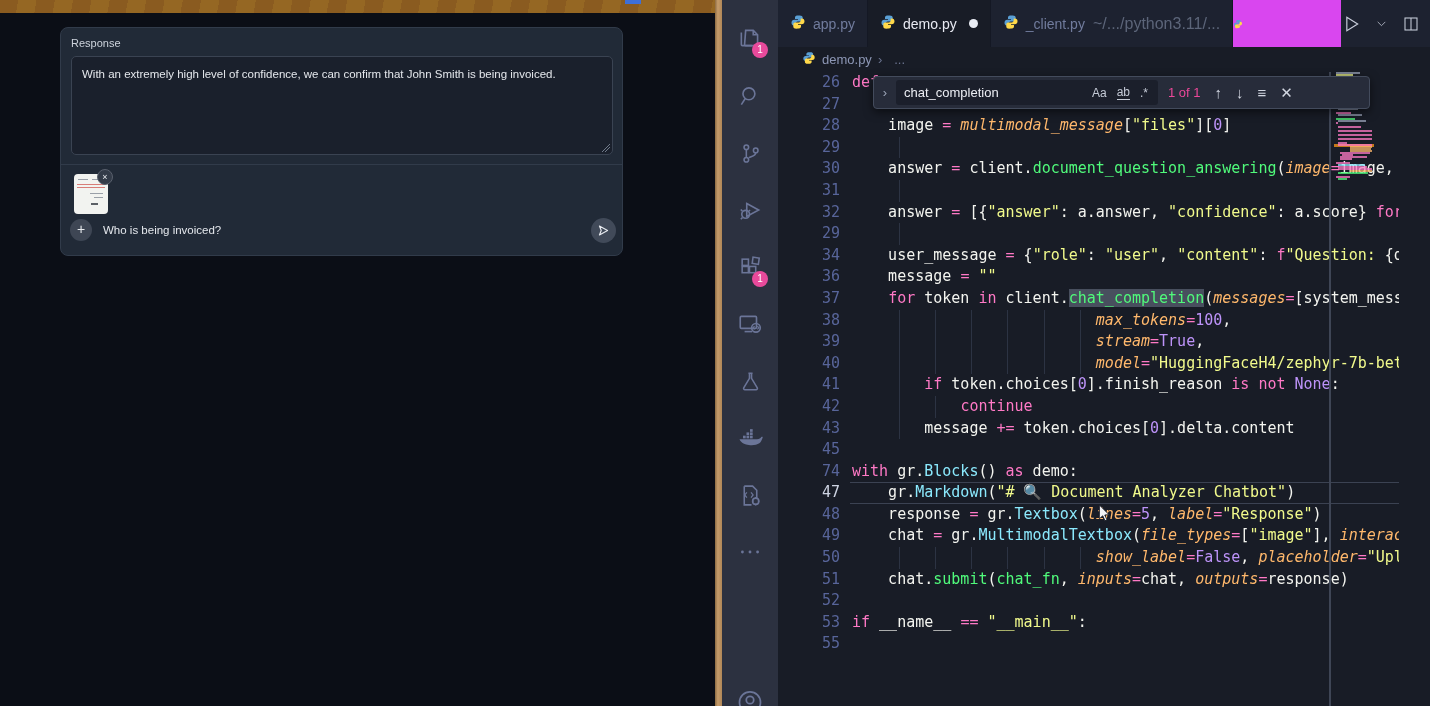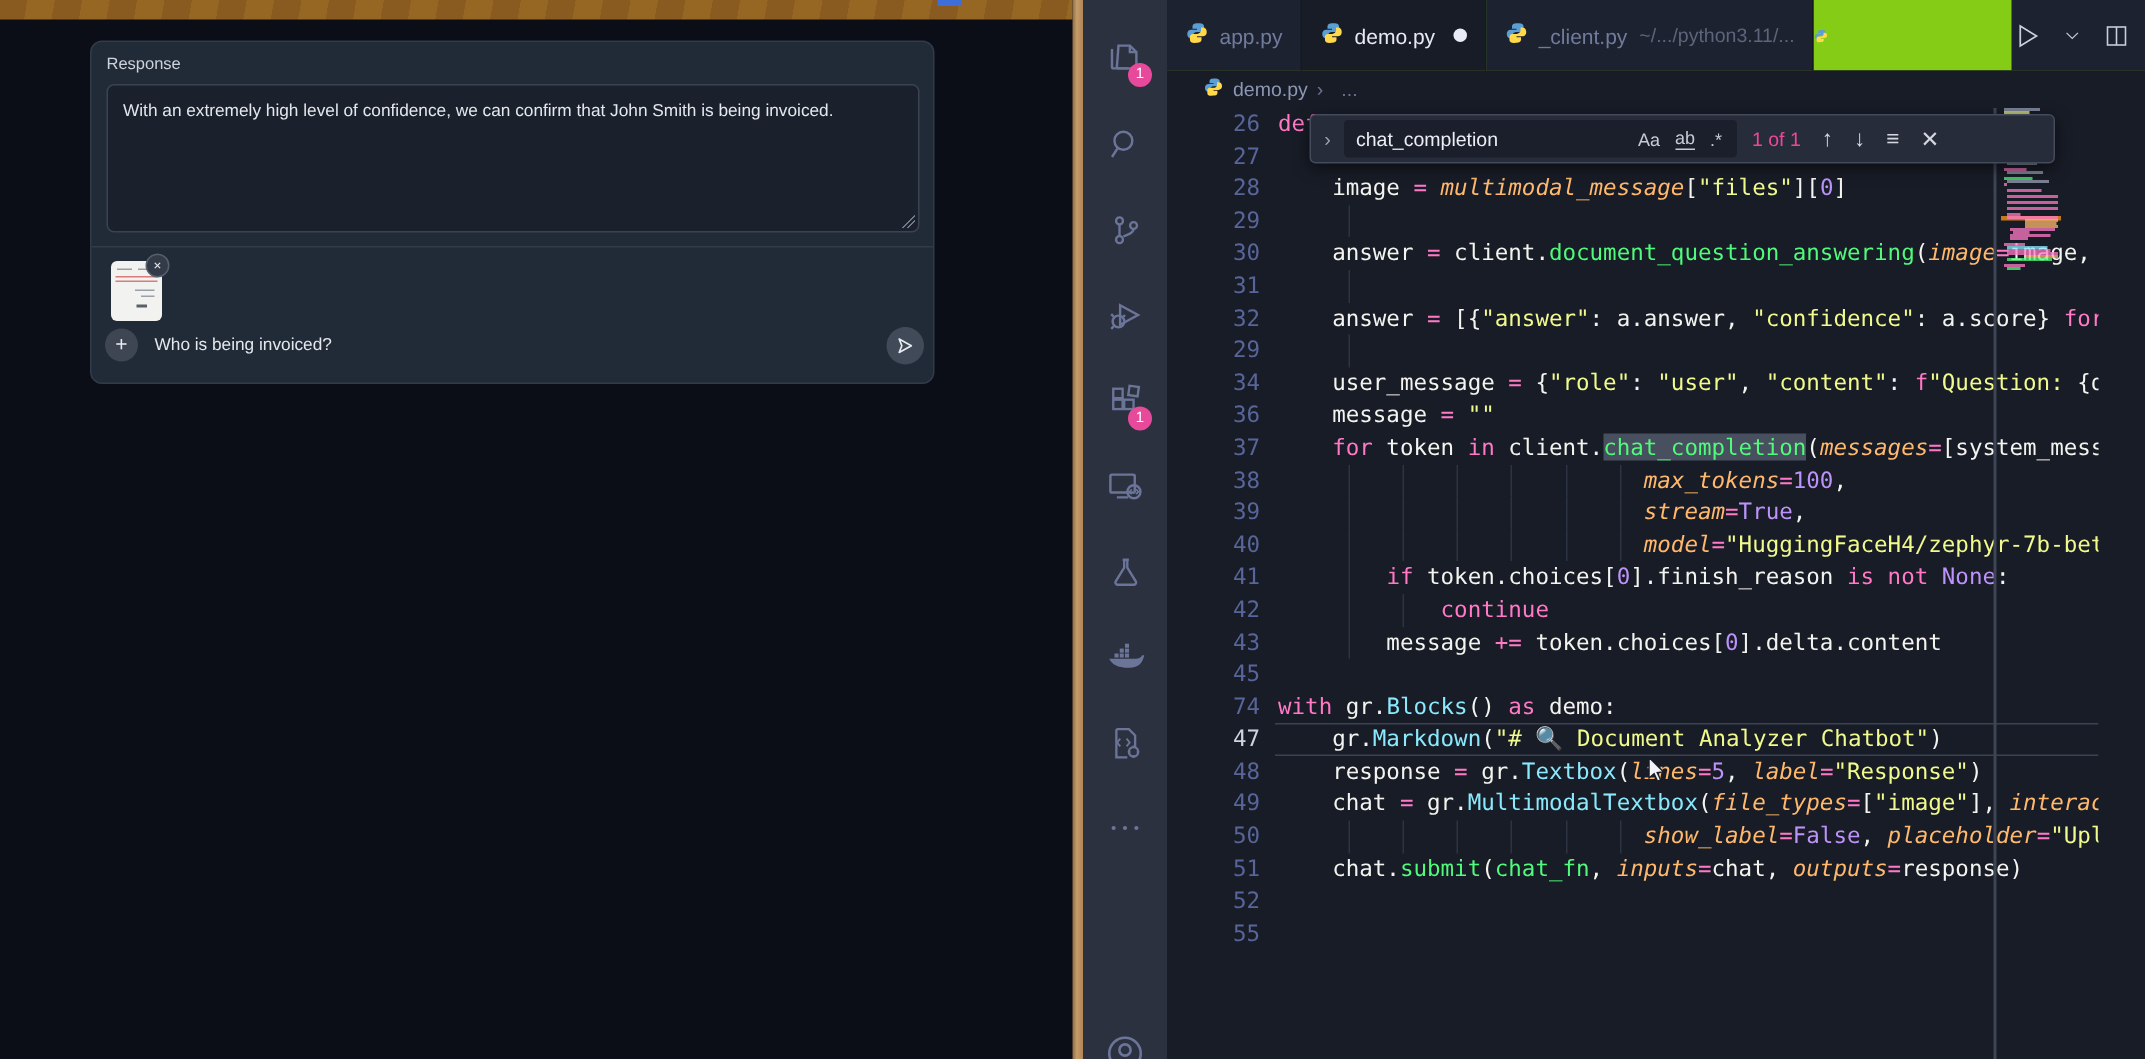--- a/index.html
+++ b/index.html
@@ -35,27 +35,27 @@
   #pane-divider{position:absolute;left:715px;top:0;width:7px;height:706px;
     background:linear-gradient(90deg,#8d6b42,#c59c6b 40%,#b08657);}
   
   #vscode{position:absolute;left:722px;top:0;width:708px;height:706px;background:#181c26;}
   #activity-bar{position:absolute;left:0;top:0;width:56px;height:706px;background:#2c3140;}
   .ab-item{position:absolute;left:0;width:56px;height:48px;display:flex;align-items:center;justify-content:center;}
   .ab-item svg{stroke:#6b7598;fill:none;stroke-width:1.5;}
   .ab-badge{position:absolute;right:10px;bottom:4px;min-width:16px;height:16px;border-radius:8px;
     background:#e84a9b;color:#fff;font-size:10px;line-height:16px;text-align:center;}
   
-  #tabbar{position:absolute;left:56px;top:0;width:652px;height:47px;background:#84cc16;display:flex;}
+  #tabbar{position:absolute;left:56px;top:0;width:652px;height:47px;background:#d946ef;display:flex;}
   .tab{height:47px;display:flex;align-items:center;padding:0 12px;border-right:1px solid #141824;
     box-sizing:border-box;background:#1d2230;color:#717c9d;font-size:14px;white-space:nowrap;}
   .tab.active{background:#181c26;color:#e8eaf2;}
   .tab .pyicon{margin-right:7px;flex:none;}
   .tab .dirty{width:9px;height:9px;border-radius:50%;background:#e9ecf4;margin-left:12px;}
-  .tab .pathhint{margin-left:8px;font-size:13px;color:#5c6579;}
+  .tab .pathhint{margin-left:8px;font-size:16px;color:#5c6579;}
   #tab-sliver{width:10px;overflow:hidden;flex:none;display:flex;align-items:center;}
   #editor-actions{margin-left:auto;display:flex;align-items:center;gap:14px;padding-right:10px;background:#1d2230;}
   #editor-actions svg{stroke:#c9cedb;fill:none;stroke-width:1.4;}
   
   #breadcrumb{position:absolute;left:56px;top:47px;width:652px;height:25px;background:#181c26;
     display:flex;align-items:center;font-size:13px;color:#8d97b5;}
   #breadcrumb .pyicon{margin-left:24px;margin-right:6px;}
   #breadcrumb .sep{margin:0 6px;color:#6b7490;}
   
   #editor{position:absolute;left:56px;top:72px;width:607px;height:634px;overflow:hidden;
@@ -302,20 +302,21 @@
         <div class="row"><span class="ln">42</span><div class="guide" style="left: 107.12px;"></div><div class="guide" style="left: 143.24px;"></div><span class="code"><span class="tk-t">            </span><span class="tk-k">continue</span></span></div>
         <div class="row"><span class="ln">43</span><div class="guide" style="left: 107.12px;"></div><span class="code"><span class="tk-t">        message </span><span class="tk-k">+=</span><span class="tk-t"> token.choices[</span><span class="tk-n">0</span><span class="tk-t">].delta.content</span></span></div>
         <div class="row"><span class="ln">45</span><span class="code"></span></div>
         <div class="row"><span class="ln">74</span><span class="code"><span class="tk-k">with</span><span class="tk-t"> gr.</span><span class="tk-c">Blocks</span><span class="tk-t">() </span><span class="tk-k">as</span><span class="tk-t"> demo:</span></span></div>
         <div class="row current"><span class="ln">47</span><span class="code"><span class="tk-t">    gr.</span><span class="tk-c">Markdown</span><span class="tk-t">(</span><span class="tk-s">"# </span><span class="tk-t">🔍</span><span class="tk-s"> Document Analyzer Chatbot"</span><span class="tk-t">)</span></span></div>
         <div class="row"><span class="ln">48</span><span class="code"><span class="tk-t">    response </span><span class="tk-k">=</span><span class="tk-t"> gr.</span><span class="tk-c">Textbox</span><span class="tk-t">(</span><span class="tk-p">lines</span><span class="tk-k">=</span><span class="tk-n">5</span><span class="tk-t">, </span><span class="tk-p">label</span><span class="tk-k">=</span><span class="tk-s">"Response"</span><span class="tk-t">)</span></span></div>
         <div class="row"><span class="ln">49</span><span class="code"><span class="tk-t">    chat </span><span class="tk-k">=</span><span class="tk-t"> gr.</span><span class="tk-c">MultimodalTextbox</span><span class="tk-t">(</span><span class="tk-p">file_types</span><span class="tk-k">=</span><span class="tk-t">[</span><span class="tk-s">"image"</span><span class="tk-t">], </span><span class="tk-p">interactive</span></span></div>
         <div class="row"><span class="ln">50</span><div class="guide" style="left: 107.12px;"></div><div class="guide" style="left: 143.24px;"></div><div class="guide" style="left: 179.36px;"></div><div class="guide" style="left: 215.48px;"></div><div class="guide" style="left: 251.6px;"></div><div class="guide" style="left: 287.72px;"></div><span class="code"><span class="tk-t">                           </span><span class="tk-p">show_label</span><span class="tk-k">=</span><span class="tk-n">False</span><span class="tk-t">, </span><span class="tk-p">placeholder</span><span class="tk-k">=</span><span class="tk-s">"Upload an image"</span></span></div>
         <div class="row"><span class="ln">51</span><span class="code"><span class="tk-t">    chat.</span><span class="tk-f">submit</span><span class="tk-t">(</span><span class="tk-f">chat_fn</span><span class="tk-t">, </span><span class="tk-p">inputs</span><span class="tk-k">=</span><span class="tk-t">chat, </span><span class="tk-p">outputs</span><span class="tk-k">=</span><span class="tk-t">response)</span></span></div>
         <div class="row"><span class="ln">52</span><span class="code"></span></div>
+        <div class="row"><span class="ln">53</span><span class="code"><span class="tk-k">if</span><span class="tk-t"> __name__ </span><span class="tk-k">==</span><span class="tk-t"> </span><span class="tk-s">"__main__"</span><span class="tk-t">:</span></span></div>
         <div class="row"><span class="ln">55</span><span class="code"></span></div>
       </div>
 
     <div id="scrollbar-line"></div>
     <div id="minimap">
         <div id="mm-match" style="top: 72px;"></div>
         <div class="mm-bar" style="top: 0px; left: 2px; width: 24.2px; background: rgb(154, 163, 184);"></div>
         <div class="mm-bar" style="top: 2px; left: 2px; width: 16.5px; background: rgb(241, 250, 140);"></div>
         <div class="mm-bar" style="top: 6px; left: 2px; width: 20.9px; background: rgb(255, 121, 198);"></div>
         <div class="mm-bar" style="top: 8px; left: 4px; width: 28.6px; background: rgb(241, 250, 140);"></div>

